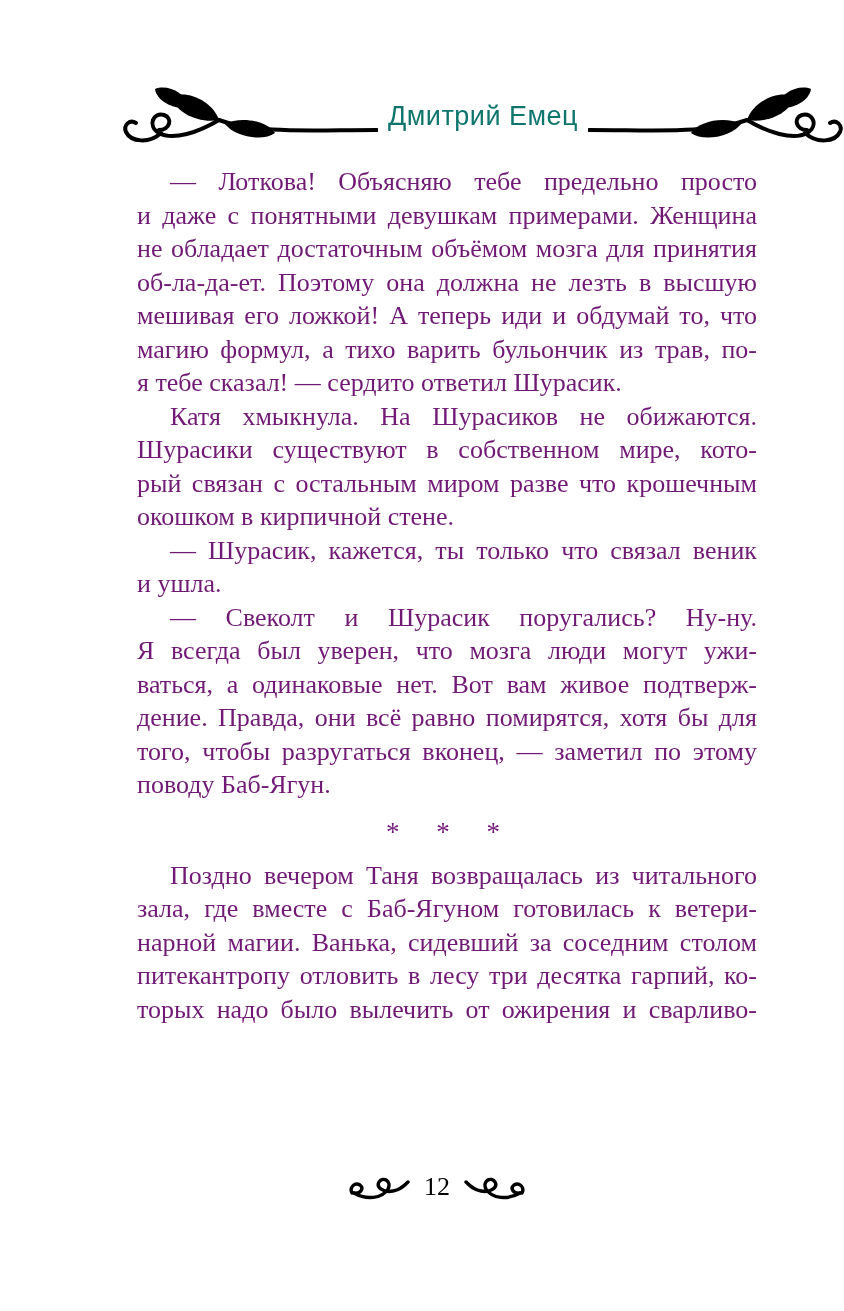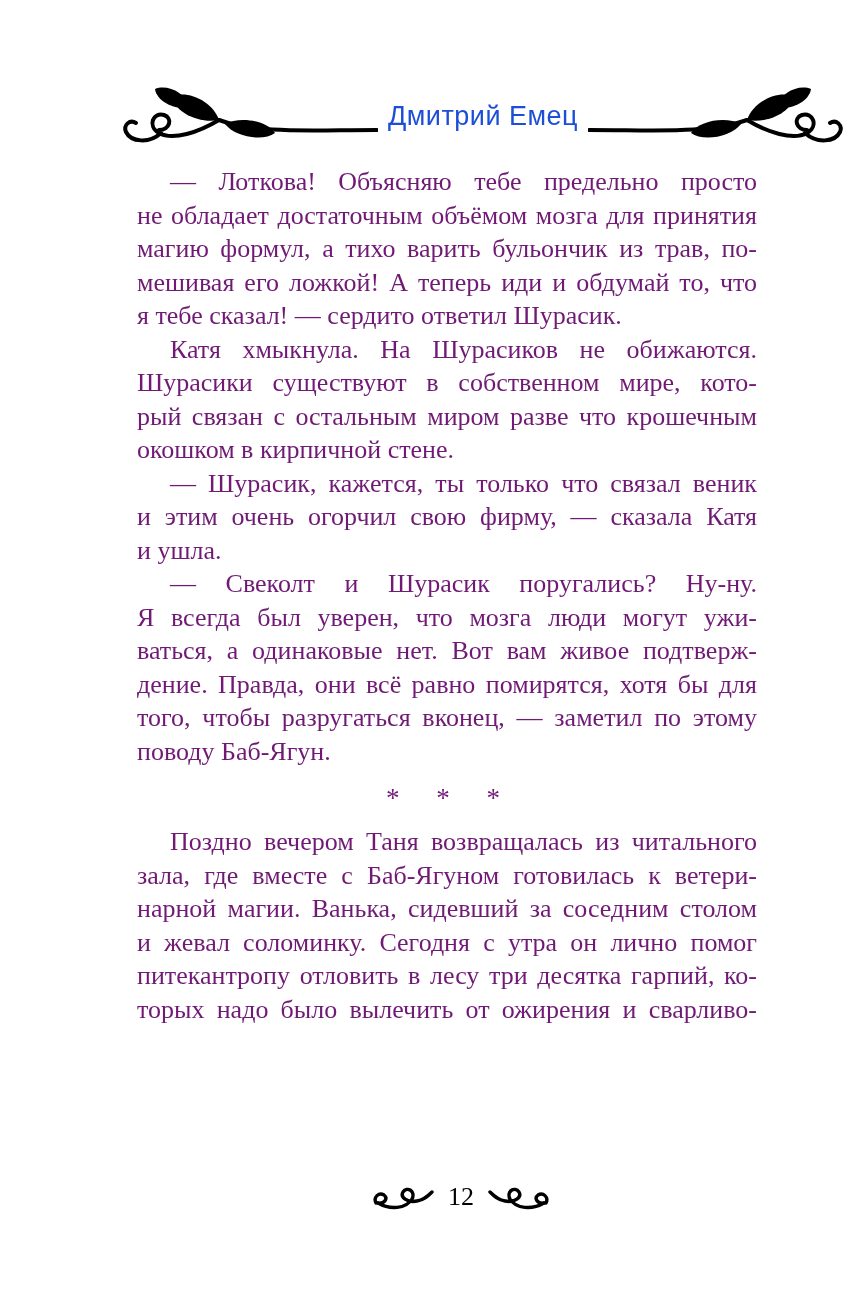--- a/index.html
+++ b/index.html
@@ -27,21 +27,21 @@
     align-items: center;
     justify-content: space-between;
   }
   .header svg { flex: 0 0 auto; display: block; }
   .running-title {
     flex: 0 0 auto;
     padding: 0 10px;
     font-family: "Liberation Sans", "DejaVu Sans", sans-serif;
     font-size: 27px;
     letter-spacing: 0.5px;
-    color: #1d4ed8;
+    color: #0f766e;
     white-space: nowrap;
     transform: translateY(-3px);
   }
 
   
   .text-block {
     position: absolute;
     left: 137px;
     top: 165px;
     width: 620px;
@@ -63,26 +63,26 @@
     font-size: 27px;
     line-height: 30px;
     letter-spacing: 8px;
     word-spacing: 14px;
     margin: 15px 0 12px 0;
   }
 
   
   .footer {
     position: absolute;
-    left: 151px;
+    left: 127px;
     width: 620px;
     top: 1172px;
     height: 40px;
     display: flex;
-    align-items: flex-end;
+    align-items: flex-start;
     justify-content: center;
     gap: 14px;
   }
   .page-number {
     font-family: "Liberation Serif", "DejaVu Serif", serif;
     font-size: 26px;
     color: #000000;
   }
   .footer svg { display: block; }
 </style>
@@ -119,50 +119,50 @@
           <path d="M76,24 C70,8 52,0 40,5 C42,18 60,26 76,24 Z"></path>
           <path d="M110,40 C120,53 148,58 160,49 C152,36 124,32 110,40 Z"></path>
         </g>
       </g>
     </svg>
   </header>
 
   <main class="text-block">
       <div class="para">
         <div class="line first">— Лоткова! Объясняю тебе предельно просто</div>
+        <div class="line">и даже с понятными девушкам примерами. Женщина</div>
         <div class="line">не обладает достаточным объёмом мозга для принятия</div>
+        <div class="line">об-ла-да-ет. Поэтому она должна не лезть в высшую</div>
+        <div class="line">мешивая его ложкой! А теперь иди и обдумай то, что</div>
         <div class="line">магию формул, а тихо варить бульончик из трав, по-</div>
-        <div class="line">мешивая его ложкой! А теперь иди и обдумай то, что</div>
         <div class="line last">я тебе сказал! — сердито ответил Шурасик.</div>
       </div>
       <div class="para">
         <div class="line first">Катя хмыкнула. На Шурасиков не обижаются.</div>
         <div class="line">Шурасики существуют в собственном мире, кото-</div>
         <div class="line">рый связан с остальным миром разве что крошечным</div>
         <div class="line last">окошком в кирпичной стене.</div>
       </div>
       <div class="para">
         <div class="line first">— Шурасик, кажется, ты только что связал веник</div>
-        <div class="line">и этим очень огорчил свою фирму, — сказала Катя</div>
         <div class="line last">и ушла.</div>
       </div>
       <div class="para">
         <div class="line first">— Свеколт и Шурасик поругались? Ну-ну.</div>
         <div class="line">Я всегда был уверен, что мозга люди могут ужи-</div>
         <div class="line">ваться, а одинаковые нет. Вот вам живое подтверж-</div>
         <div class="line">дение. Правда, они всё равно помирятся, хотя бы для</div>
         <div class="line">того, чтобы разругаться вконец, — заметил по этому</div>
         <div class="line last">поводу Баб-Ягун.</div>
       </div>
       <div class="divider">* * *</div>
       <div class="para">
         <div class="line first">Поздно вечером Таня возвращалась из читального</div>
         <div class="line">зала, где вместе с Баб-Ягуном готовилась к ветери-</div>
         <div class="line">нарной магии. Ванька, сидевший за соседним столом</div>
-        <div class="line">и жевал соломинку. Сегодня с утра он лично помог</div>
         <div class="line">питекантропу отловить в лесу три десятка гарпий, ко-</div>
         <div class="line">торых надо было вылечить от ожирения и сварливо-</div>
       </div>
     </main>
 
   <footer class="footer">
     <svg width="62" height="30" viewBox="0 0 62 30">
       <g fill="none" stroke="#000" stroke-width="3.4" stroke-linecap="round">
         <path d="M4,21 C1,15 7,10 12,13 C16,16 13,22 6,21"></path>
         <path d="M6,21 C18,28 34,27 40,17 C44,9 35,4 31,10 C28,15 35,21 45,19 C52,18 56,14 60,10"></path>

